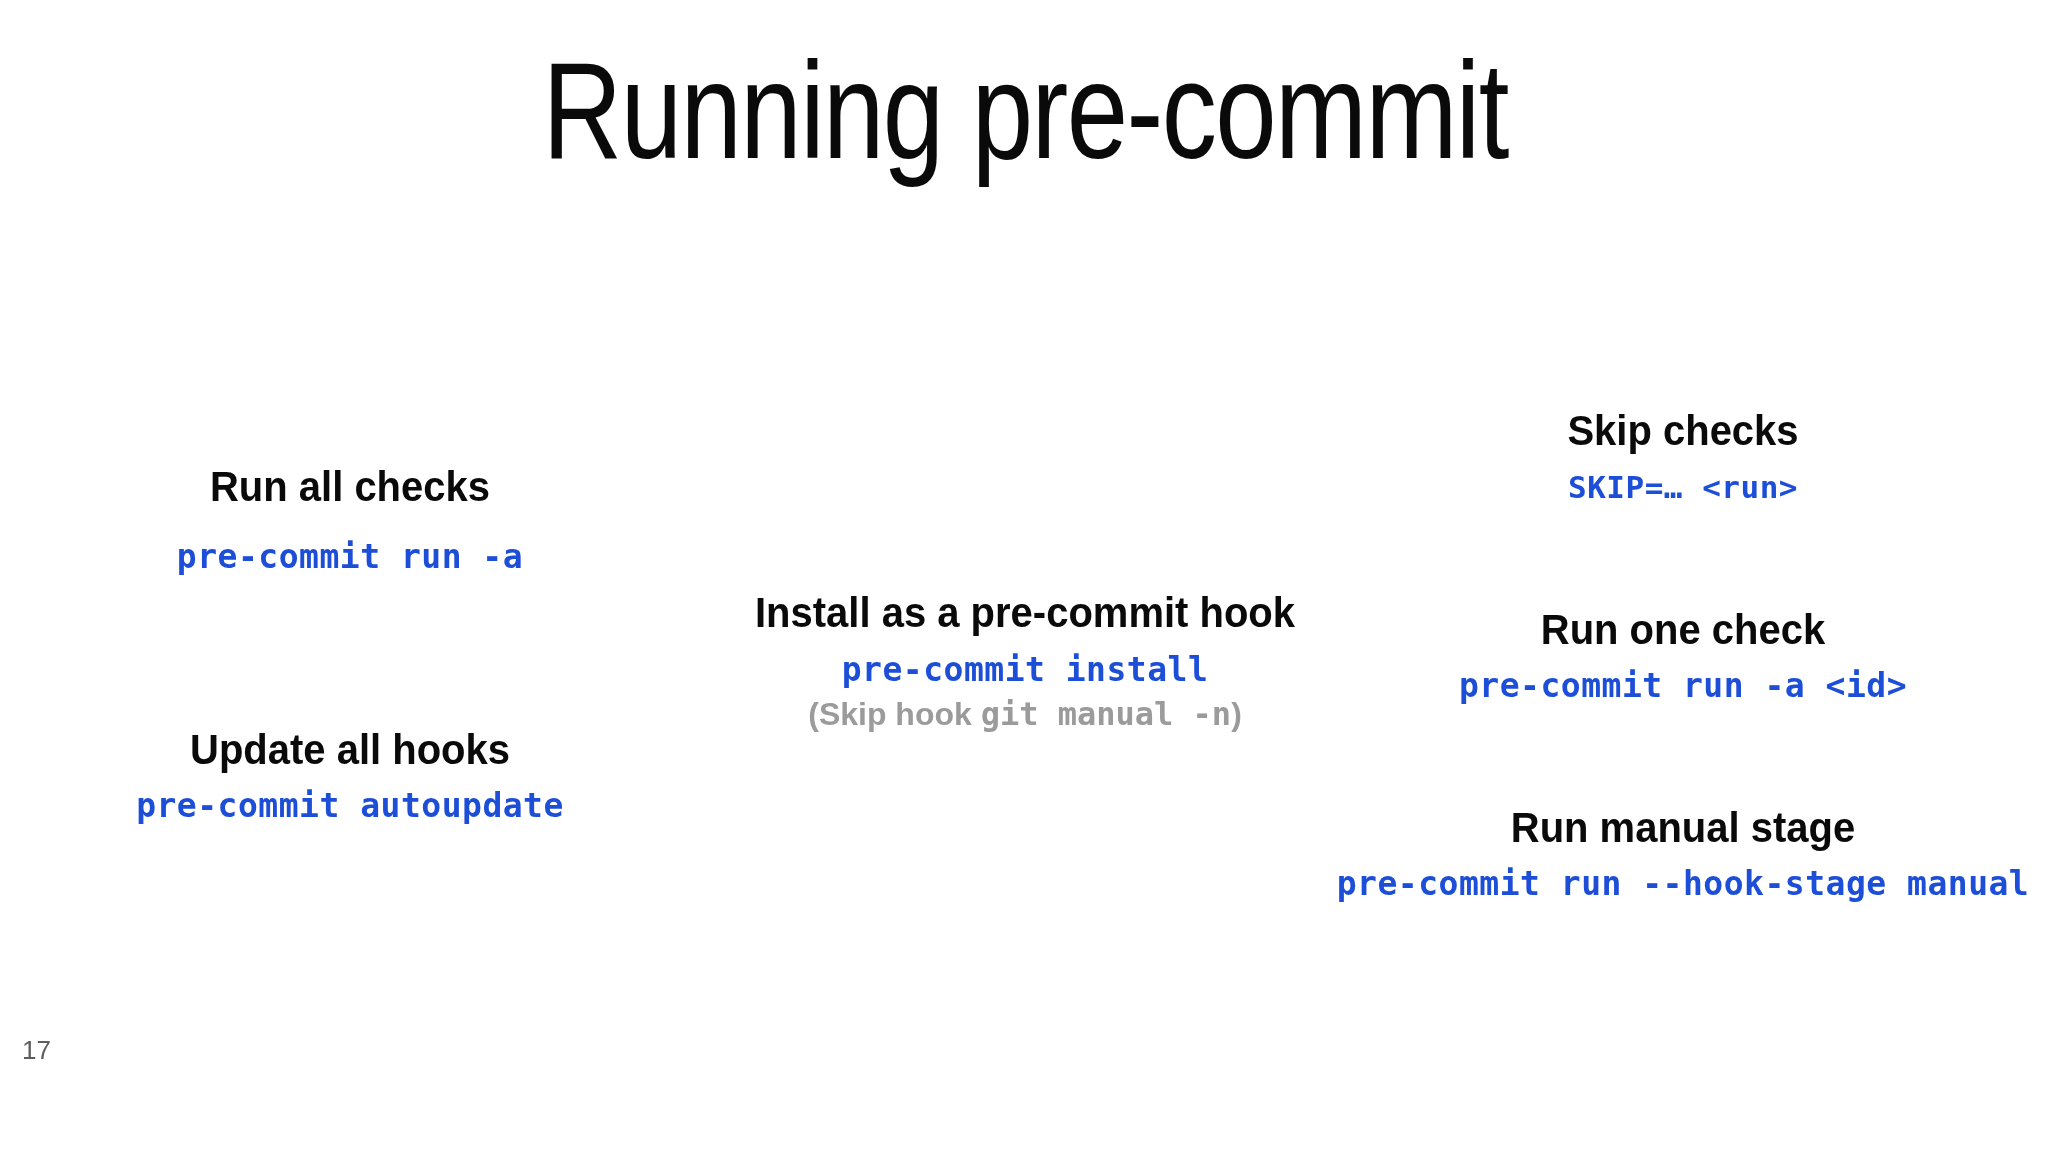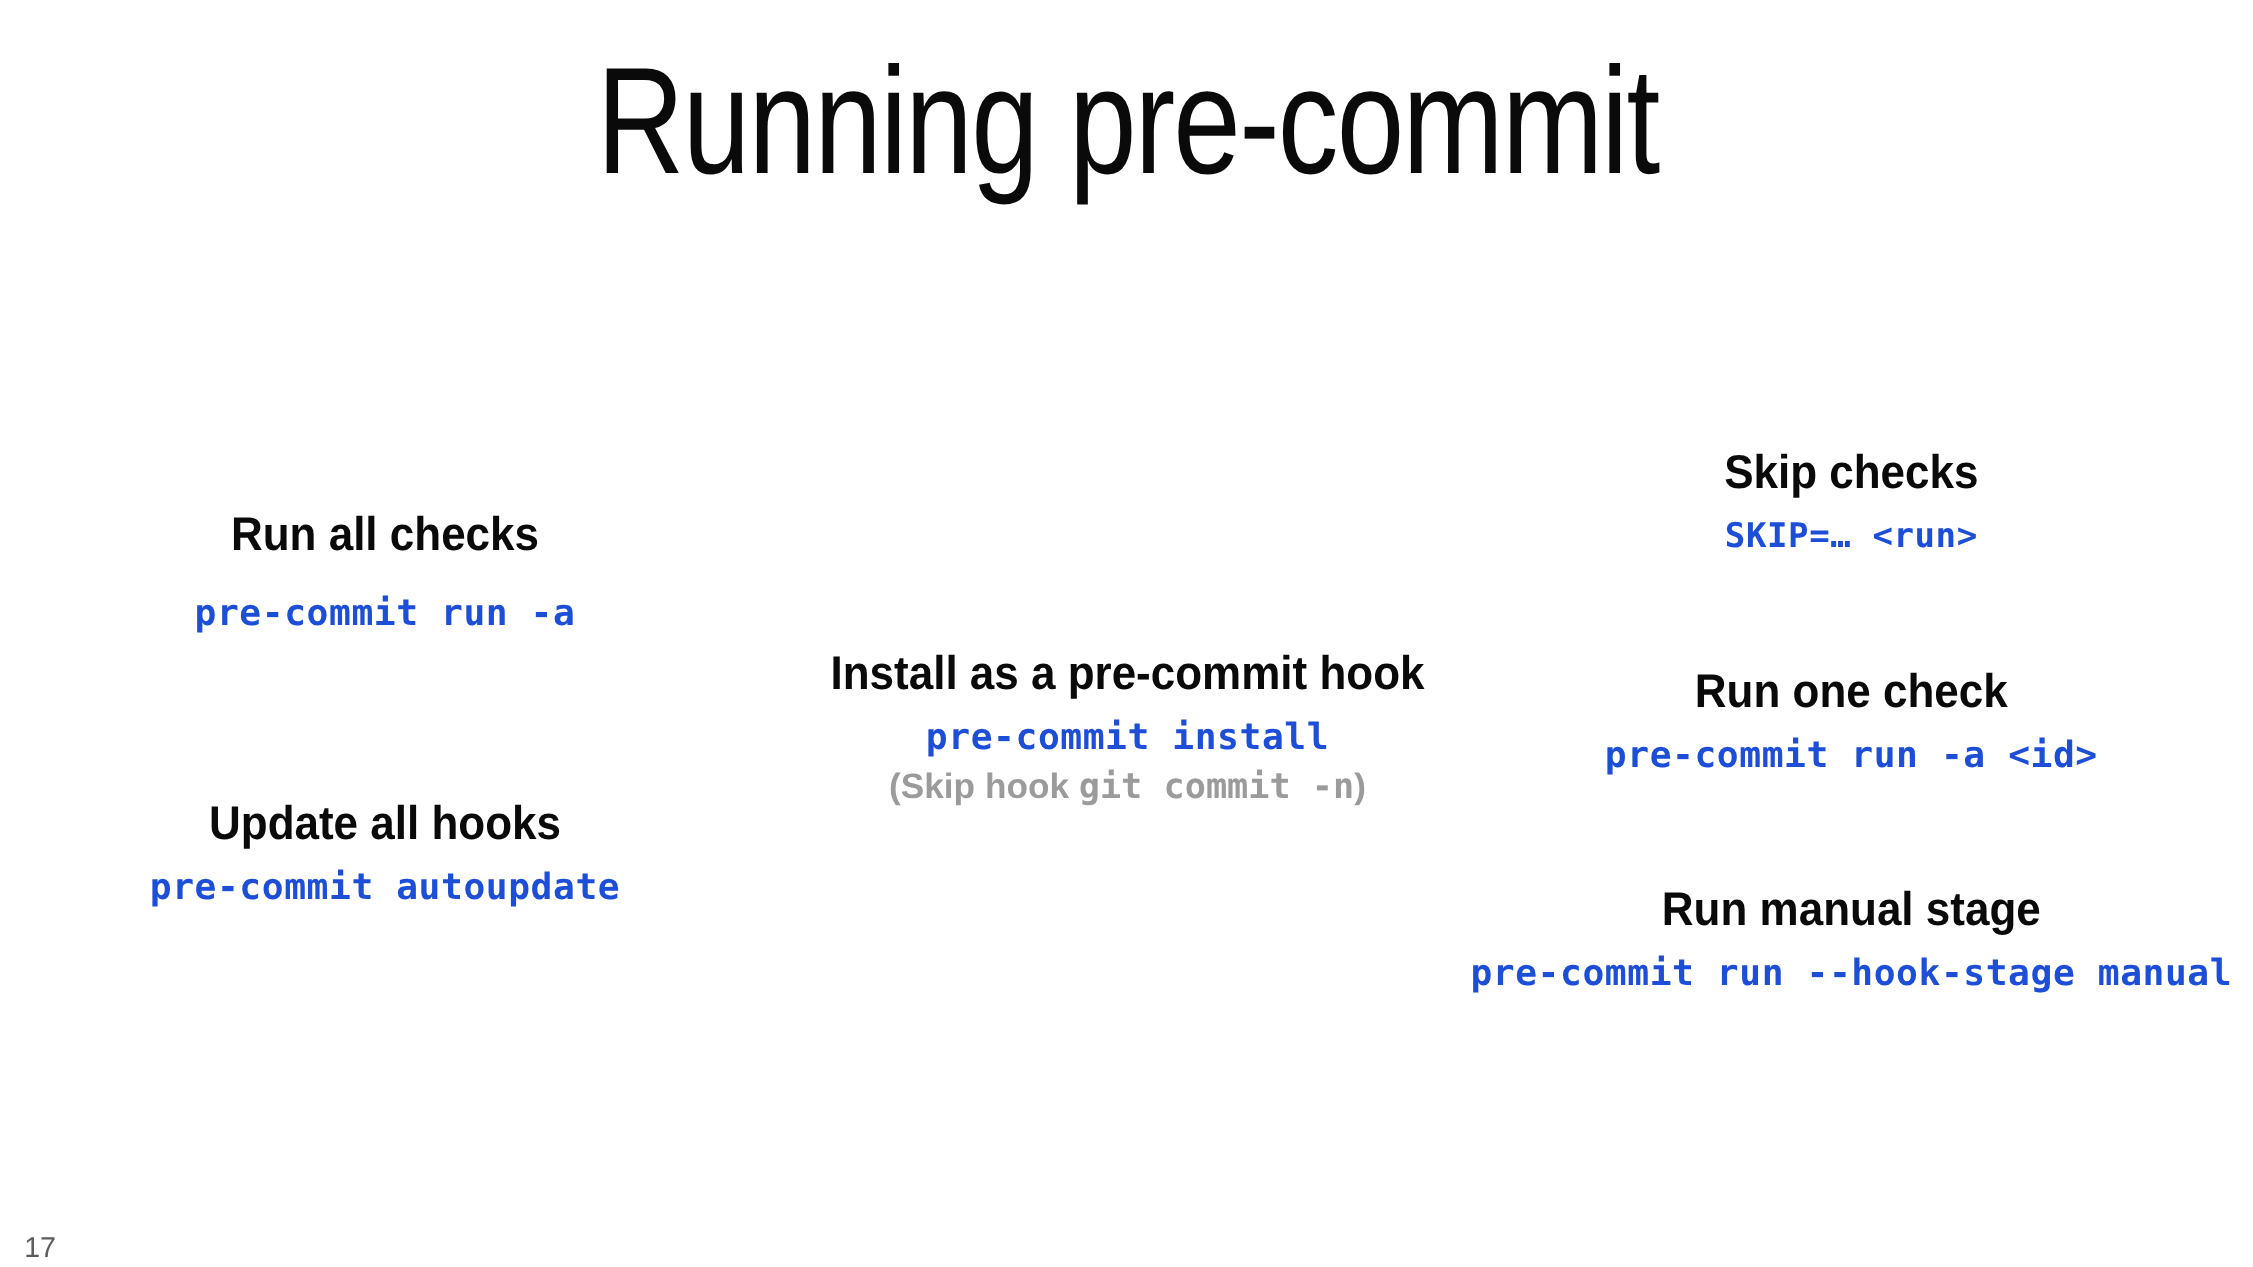--- a/index.html
+++ b/index.html
@@ -122,21 +122,21 @@
     top: 800px;
     width: 706px;
   }
   #block-run-manual .heading { font-size: 43px; line-height: 54px; }
   #block-run-manual .code    { font-size: 33px; line-height: 48px; margin-top: 6px; letter-spacing: 0.5px; }
 
   
   #page-number {
     position: absolute;
     left: 22px;
-    top: 1118px;
+    top: 1034px;
     font-family: "Liberation Sans", sans-serif;
     font-weight: 400;
     font-size: 26px;
     line-height: 32px;
     color: #5d5d5d;
   }
 </style>
 </head>
 <body>
 
@@ -150,21 +150,21 @@
   </div>
 
   <div id="block-update-all" class="block">
     <span class="heading">Update all hooks</span>
     <span class="code">pre-commit autoupdate</span>
   </div>
 
   <div id="block-install" class="block">
     <span class="heading">Install as a pre-commit hook</span>
     <span class="code">pre-commit install</span>
-    <span class="note"><span>(Skip hook </span><span class="note-mono">git commit -n</span><span>)</span></span>
+    <span class="note"><span>(Skip hook </span><span class="note-mono">git manual -n</span><span>)</span></span>
   </div>
 
   <div id="block-skip-checks" class="block">
     <span class="heading">Skip checks</span>
     <span class="code">SKIP=… &lt;run&gt;</span>
   </div>
 
   <div id="block-run-one" class="block">
     <span class="heading">Run one check</span>
     <span class="code">pre-commit run -a &lt;id&gt;</span>

